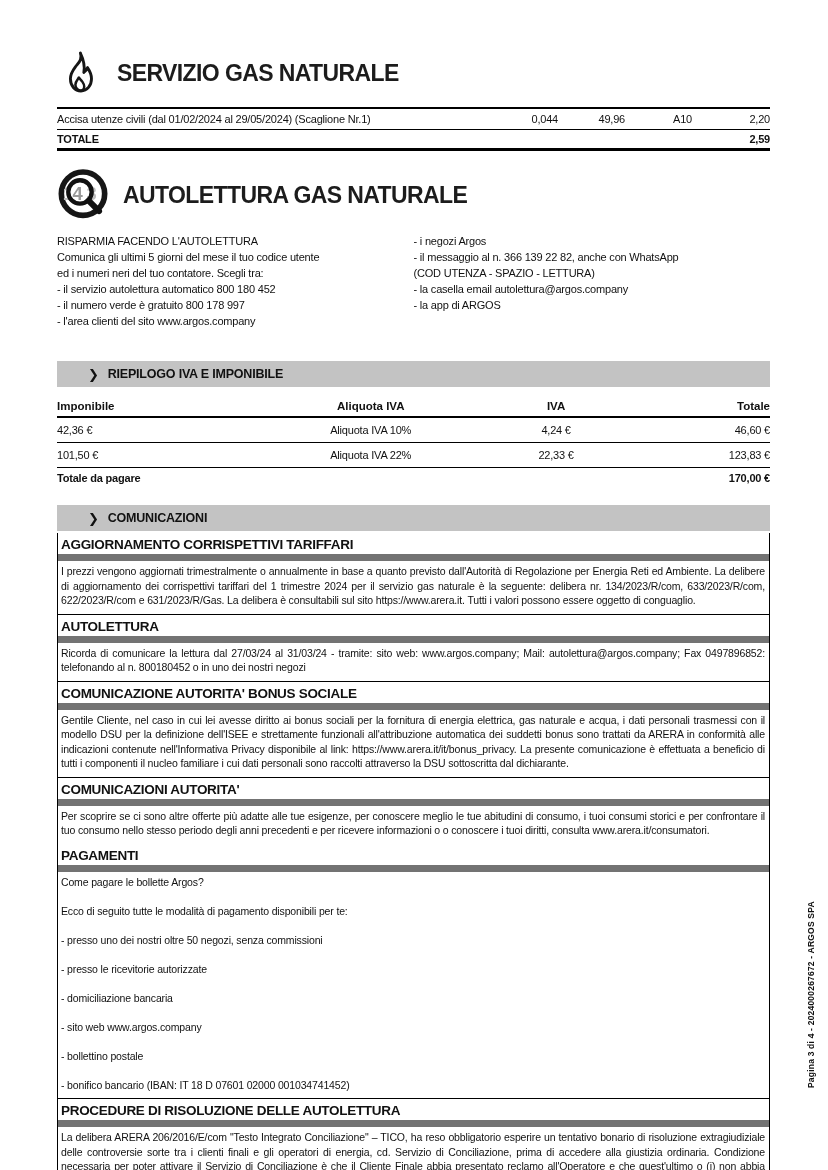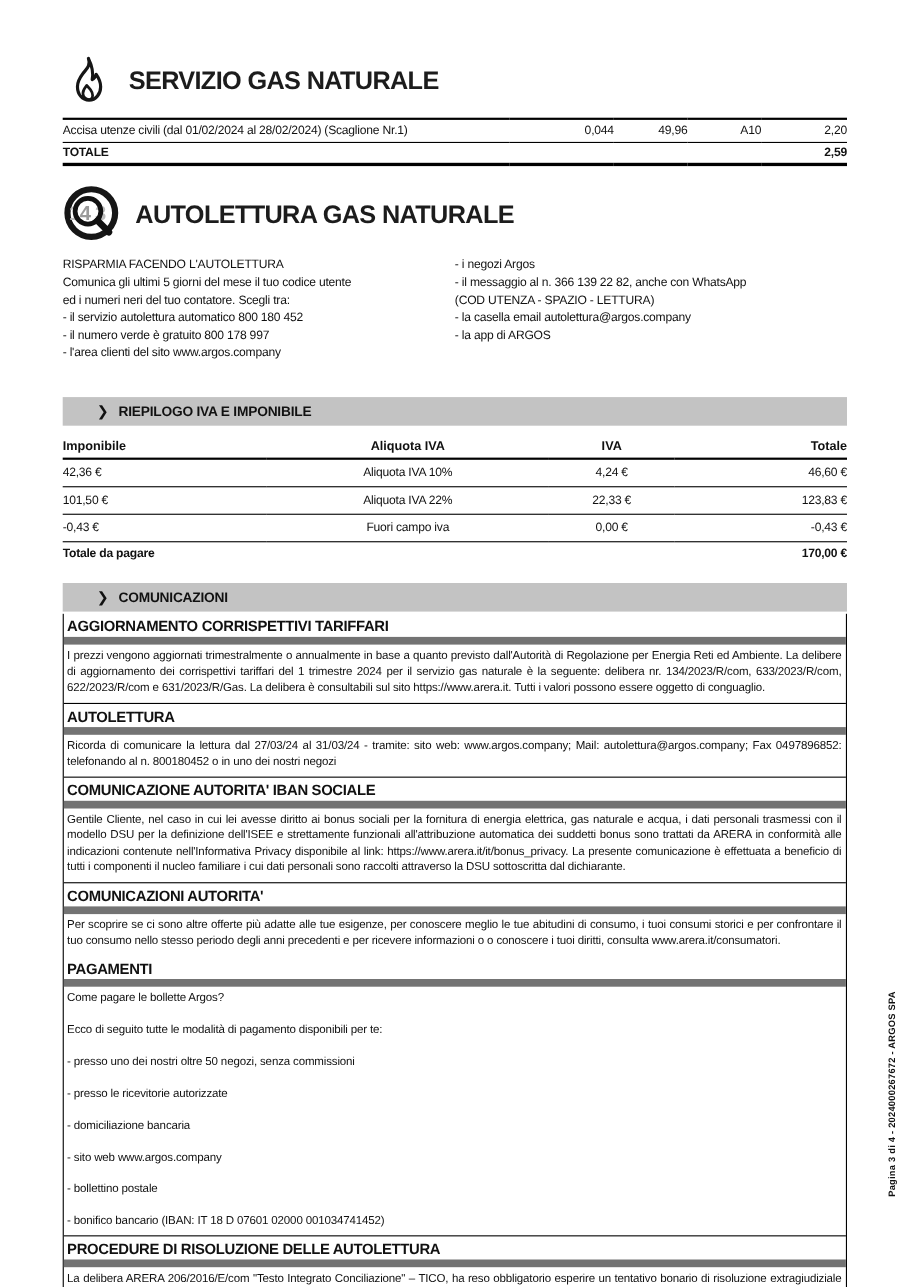--- a/index.html
+++ b/index.html
@@ -66,21 +66,21 @@
         <path d="M12.2 1.6c1.3 3.4-1.2 5.3-2.6 7.2C8.1 10.8 7 12.6 7 15c0 3.6 2.3 6.4 5.5 6.4S18 18.5 18 15c0-2.1-1-4.2-2.1-5.8-.3 1-.9 2-1.9 2.5.6-3-.3-7-1.8-10.1z" fill="none" stroke="#161616" stroke-width="1.5" stroke-linejoin="round"></path>
         <path d="M12.5 21.2c-1.6 0-2.9-1.4-2.9-3.1 0-1.5 1-2.6 1.8-3.7.6.8 1.1 1.1 1.8 2.1.7 1 1 1.7 1 2.6 0 1.2-.8 2.1-1.7 2.1z" fill="none" stroke="#161616" stroke-width="1.3" stroke-linejoin="round"></path>
       </svg>
     </span>
     <span class="big-title">SERVIZIO GAS NATURALE</span>
   </div>
 
   <table class="accisa">
     <tbody>
         <tr class="vals">
-      <td>Accisa utenze civili (dal 01/02/2024 al 28/02/2024) (Scaglione Nr.1)</td>
+      <td>Accisa utenze civili (dal 01/02/2024 al 29/05/2024) (Scaglione Nr.1)</td>
       <td class="r first">0,044</td>
       <td class="r">49,96</td>
       <td class="r">A10</td>
       <td class="r last">2,20</td>
     </tr>
     <tr class="tot">
       <td>TOTALE</td>
       <td class="r first"></td>
       <td class="r"></td>
       <td class="r"></td>
@@ -135,26 +135,20 @@
       <td class="c">Aliquota IVA 10%</td>
       <td class="c">4,24 €</td>
       <td class="r">46,60 €</td>
     </tr>
     <tr>
       <td class="l">101,50 €</td>
       <td class="c">Aliquota IVA 22%</td>
       <td class="c">22,33 €</td>
       <td class="r">123,83 €</td>
     </tr>
-    <tr>
-      <td class="l">-0,43 €</td>
-      <td class="c">Fuori campo iva</td>
-      <td class="c">0,00 €</td>
-      <td class="r">-0,43 €</td>
-    </tr>
     <tr class="tot">
       <td class="l">Totale da pagare</td>
       <td class="c"></td>
       <td class="c"></td>
       <td class="r">170,00 €</td>
     </tr>
   </tbody>
     </table>
 
   <div class="bar comms-bar">
@@ -162,21 +156,21 @@
     <span>COMUNICAZIONI</span>
   </div>
 
   <div class="comms">
     <div class="sec-head">AGGIORNAMENTO CORRISPETTIVI TARIFFARI</div>
     <div class="sec-body">I prezzi vengono aggiornati trimestralmente o annualmente in base a quanto previsto dall'Autorità di Regolazione per Energia Reti ed Ambiente. La delibere di aggiornamento dei corrispettivi tariffari del 1 trimestre 2024 per il servizio gas naturale è la seguente: delibera nr. 134/2023/R/com, 633/2023/R/com, 622/2023/R/com e 631/2023/R/Gas. La delibera è consultabili sul sito https://www.arera.it. Tutti i valori possono essere oggetto di conguaglio.</div>
 
     <div class="sec-head">AUTOLETTURA</div>
     <div class="sec-body">Ricorda di comunicare la lettura dal 27/03/24 al 31/03/24 - tramite: sito web: www.argos.company; Mail: autolettura@argos.company; Fax 0497896852: telefonando al n. 800180452 o in uno dei nostri negozi</div>
 
-    <div class="sec-head">COMUNICAZIONE AUTORITA' IBAN SOCIALE</div>
+    <div class="sec-head">COMUNICAZIONE AUTORITA' BONUS SOCIALE</div>
     <div class="sec-body">Gentile Cliente, nel caso in cui lei avesse diritto ai bonus sociali per la fornitura di energia elettrica, gas naturale e acqua, i dati personali trasmessi con il modello DSU per la definizione dell'ISEE e strettamente funzionali all'attribuzione automatica dei suddetti bonus sono trattati da ARERA in conformità alle indicazioni contenute nell'Informativa Privacy disponibile al link: https://www.arera.it/it/bonus_privacy. La presente comunicazione è effettuata a beneficio di tutti i componenti il nucleo familiare i cui dati personali sono raccolti attraverso la DSU sottoscritta dal dichiarante.</div>
 
     <div class="sec-head">COMUNICAZIONI AUTORITA'</div>
     <div class="sec-body nb">Per scoprire se ci sono altre offerte più adatte alle tue esigenze, per conoscere meglio le tue abitudini di consumo, i tuoi consumi storici e per confrontare il tuo consumo nello stesso periodo degli anni precedenti e per ricevere informazioni o o conoscere i tuoi diritti, consulta www.arera.it/consumatori.</div>
 
     <div class="sec-head">PAGAMENTI</div>
     <div class="sec-body">Come pagare le bollette Argos?
 
 Ecco di seguito tutte le modalità di pagamento disponibili per te:
 

